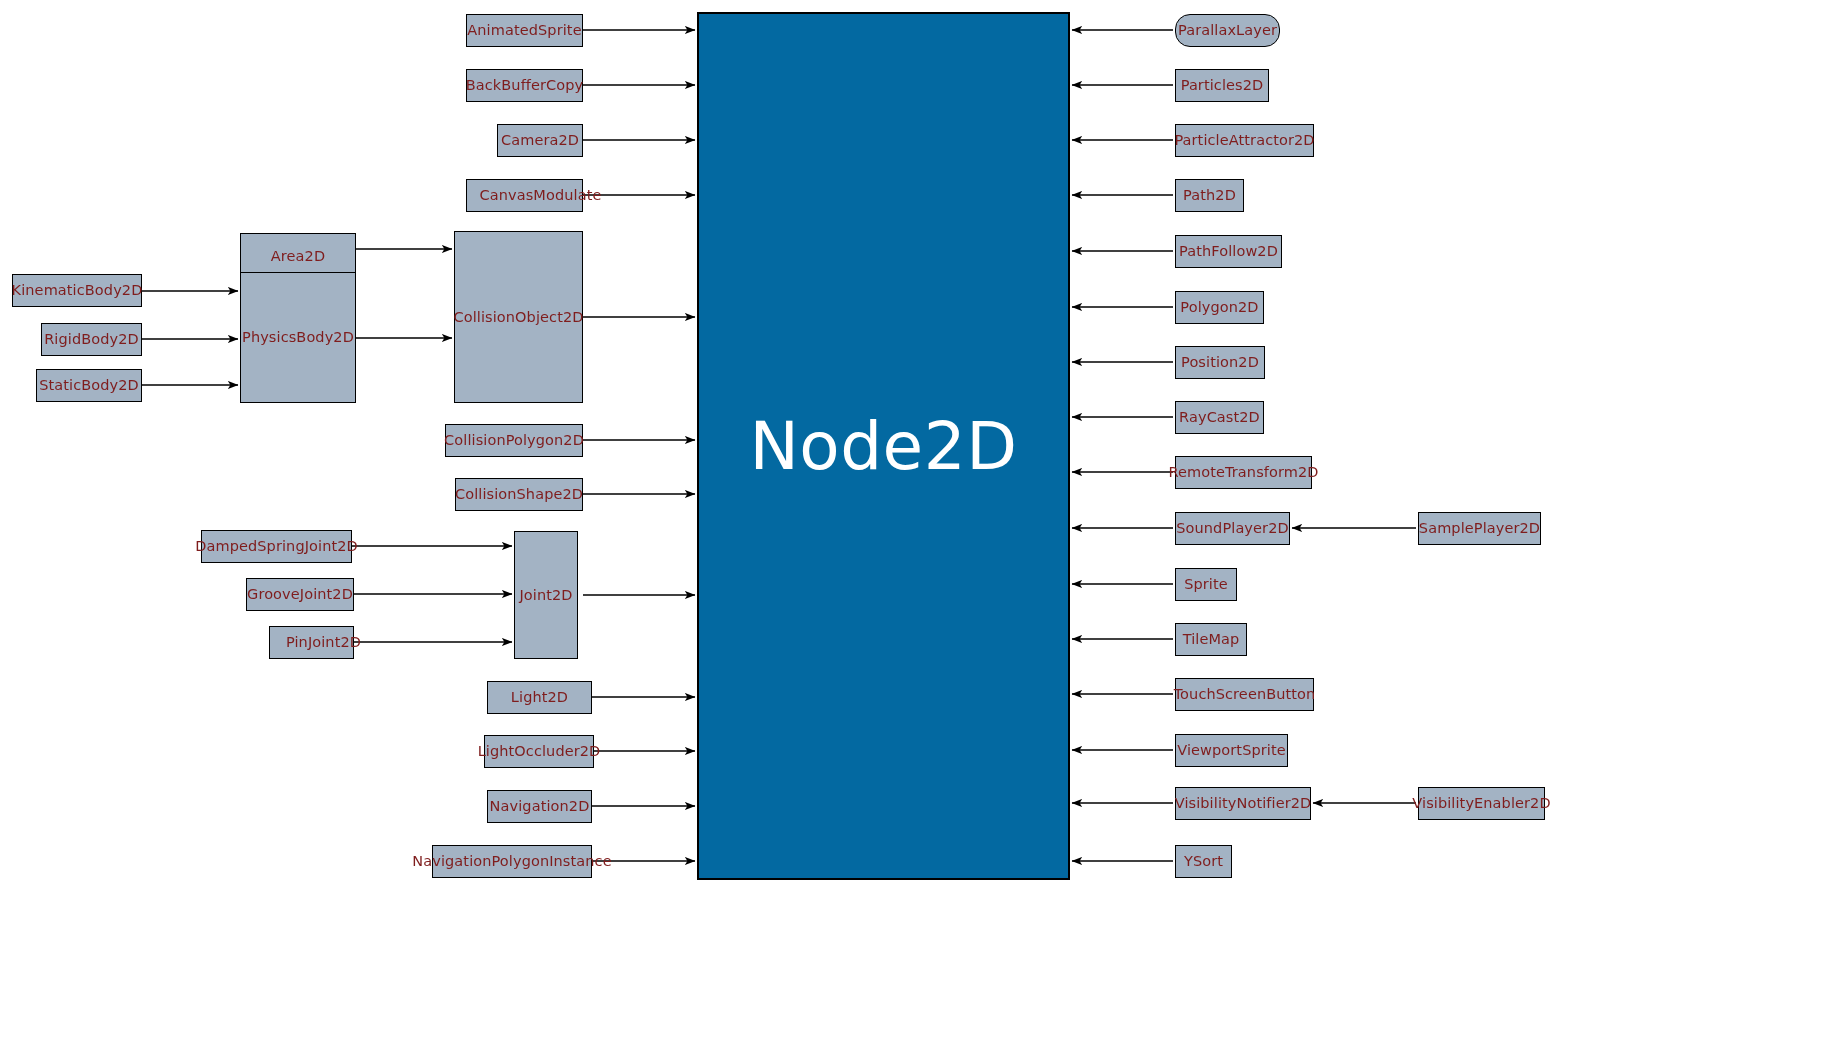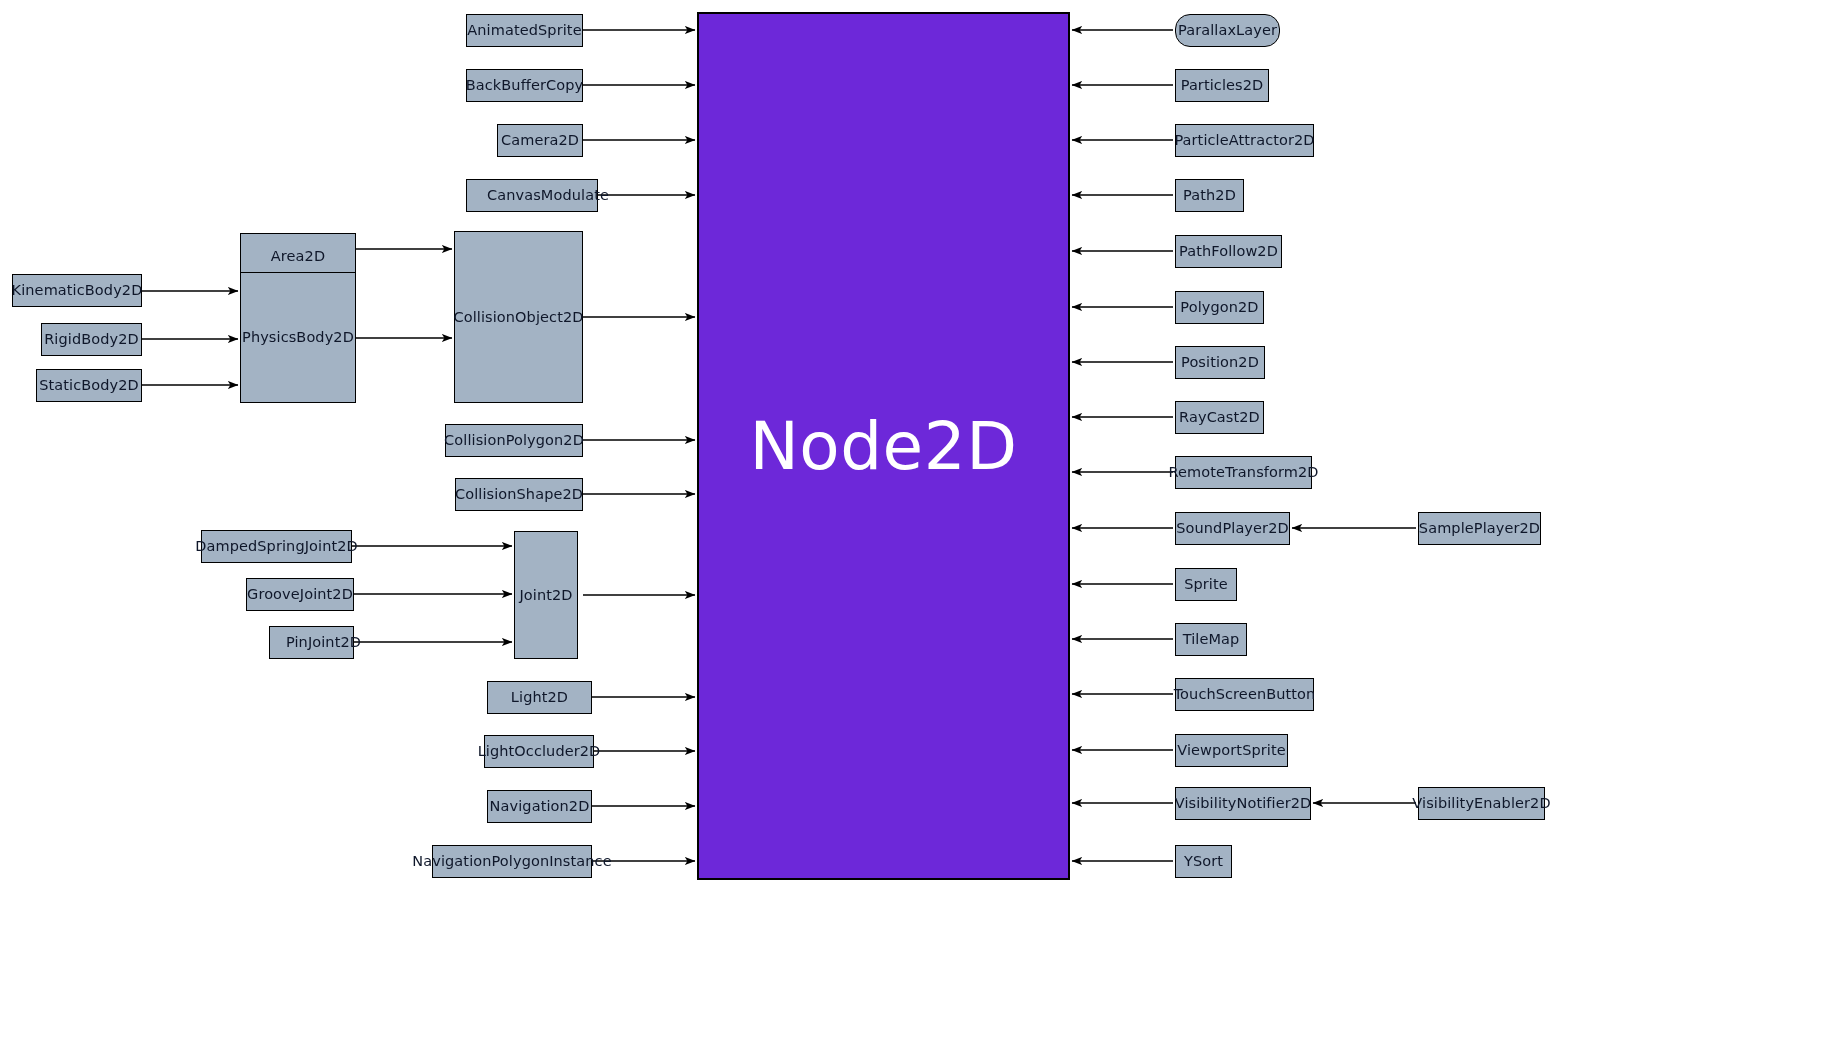--- a/index.html
+++ b/index.html
@@ -16,35 +16,35 @@
     width: 1834px;
     height: 1043px;
     background: #ffffff;
     overflow: hidden;
   }
   .node-box {
     position: absolute;
     box-sizing: border-box;
     background: #a3b3c4;
     border: 1.6px solid #000000;
-    color: #0f172a;
+    color: #7f1d1d;
     display: flex;
     align-items: center;
     justify-content: center;
     text-align: center;
     font-size: 14.5px;
     line-height: 1.15;
     letter-spacing: 0.1px;
     white-space: nowrap;
     user-select: none;
   }
   .root-box {
     position: absolute;
     box-sizing: border-box;
-    background: #6d28d9;
+    background: #0369a1;
     border: 2.2px solid #000000;
     color: #ffffff;
     display: flex;
     align-items: center;
     justify-content: center;
     font-size: 66px;
     font-weight: 400;
     letter-spacing: 0.5px;
     white-space: nowrap;
     user-select: none;
@@ -116,21 +116,21 @@
         <line x1="1416" y1="528" x2="1292" y2="528" stroke="#000000" marker-end="url(#arrow-left)"></line>
         <line x1="1416" y1="803" x2="1313" y2="803" stroke="#000000" marker-end="url(#arrow-left)"></line>
       </g>
   </svg>
 
   <div id="nodes-group">
       <div class="root-box" style="left: 697px; top: 12px; width: 373px; height: 868px;">Node2D</div>
       <div class="node-box" style="left: 466px; top: 14px; width: 117px; height: 33px;">AnimatedSprite</div>
       <div class="node-box" style="left: 466px; top: 69px; width: 117px; height: 33px;">BackBufferCopy</div>
       <div class="node-box" style="left: 497px; top: 124px; width: 86px; height: 33px;">Camera2D</div>
-      <div class="node-box" style="left: 466px; top: 179px; width: 132px; height: 33px; padding-left: 32px;">CanvasModulate</div>
+      <div class="node-box" style="left: 466px; top: 179px; width: 117px; height: 33px; padding-left: 32px;">CanvasModulate</div>
       <div class="node-box" style="left: 240px; top: 233px; width: 116px; height: 47px;">Area2D</div>
       <div class="node-box" style="left: 12px; top: 274px; width: 130px; height: 33px;">KinematicBody2D</div>
       <div class="node-box" style="left: 41px; top: 323px; width: 101px; height: 33px;">RigidBody2D</div>
       <div class="node-box" style="left: 36px; top: 369px; width: 106px; height: 33px; text-align: right;">StaticBody2D</div>
       <div class="node-box" style="left: 240px; top: 272px; width: 116px; height: 131px;">PhysicsBody2D</div>
       <div class="node-box" style="left: 454px; top: 231px; width: 129px; height: 172px;">CollisionObject2D</div>
       <div class="node-box" style="left: 445px; top: 424px; width: 138px; height: 33px;">CollisionPolygon2D</div>
       <div class="node-box" style="left: 455px; top: 478px; width: 128px; height: 33px;">CollisionShape2D</div>
       <div class="node-box" style="left: 201px; top: 530px; width: 151px; height: 33px;">DampedSpringJoint2D</div>
       <div class="node-box" style="left: 246px; top: 578px; width: 108px; height: 33px;">GrooveJoint2D</div>

